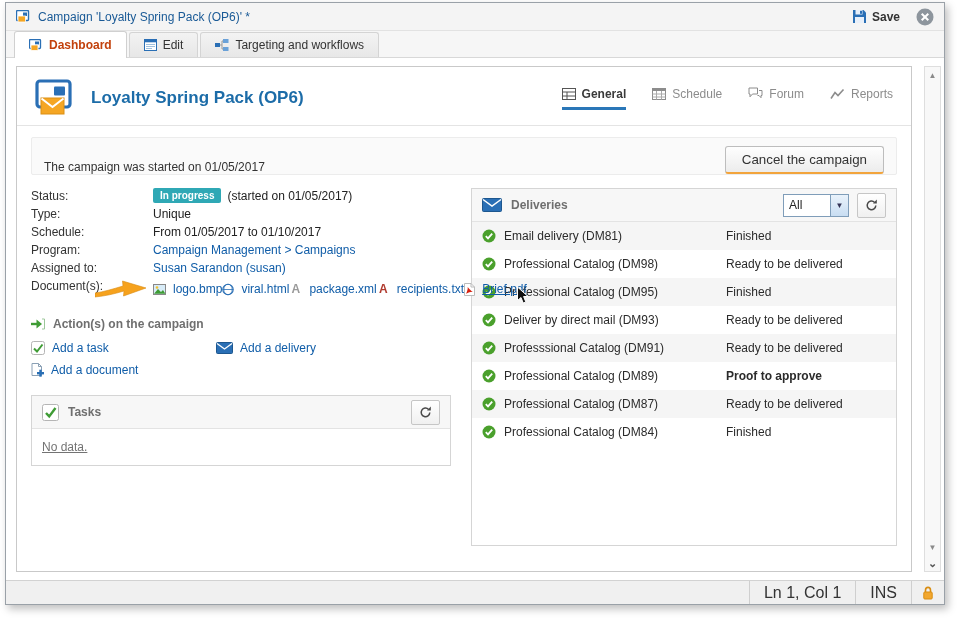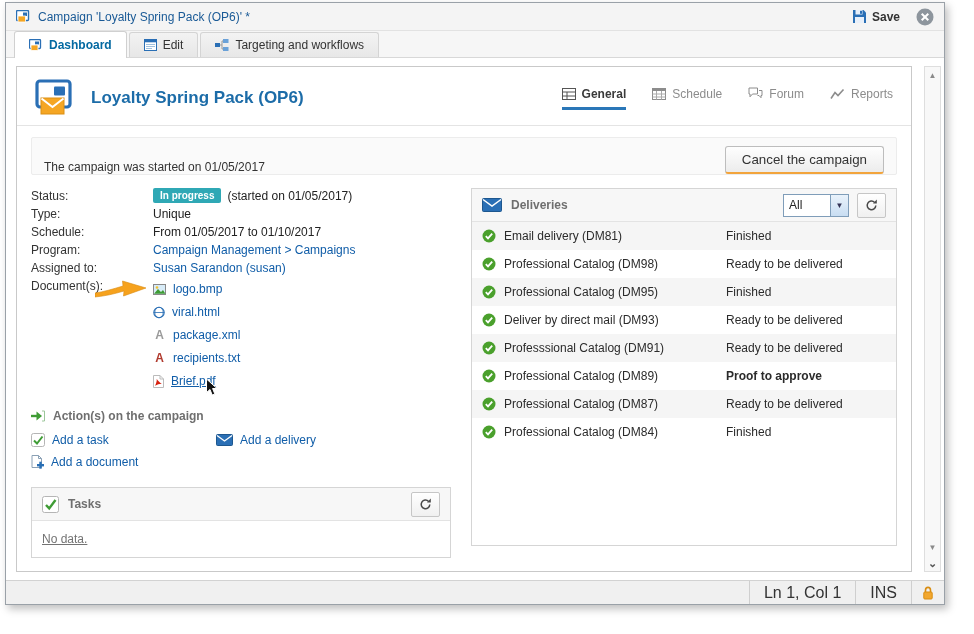--- a/index.html
+++ b/index.html
@@ -10,21 +10,21 @@
   
   .titlebar{position:absolute;left:0;top:0;right:0;height:28px;background:#f4f4f4;border-bottom:1px solid #e2e2e2;display:flex;align-items:center;padding:0 10px;box-sizing:border-box;}
   .titlebar .wtitle{color:#1a5a96;margin-left:7px;}
   .tb-right{margin-left:auto;display:flex;align-items:center;gap:16px;}
   .save-btn{display:flex;align-items:center;gap:5px;cursor:pointer;color:#333;font-weight:bold;}
   .close-btn{cursor:pointer;display:flex;}
 
   
   .tabstrip{position:absolute;left:0;top:28px;right:0;height:27px;background:#f6f6f6;border-bottom:1px solid #d8d8d8;display:flex;align-items:flex-end;padding-left:8px;box-sizing:border-box;}
   .tab{height:24px;display:flex;align-items:center;gap:6px;padding:0 14px;background:linear-gradient(#f3f3f3,#e7e7e7);border:1px solid #d4d4d4;border-bottom:none;margin-right:2px;border-radius:3px 3px 0 0;cursor:pointer;color:#333;}
-  .tab.active{background:#fff;height:26px;margin-bottom:-1px;border-color:#d0d0d0;font-weight:bold;color:#0369a1;}
+  .tab.active{background:#fff;height:26px;margin-bottom:-1px;border-color:#d0d0d0;font-weight:bold;color:#c2410c;}
 
   
   .content{position:absolute;left:0;top:55px;right:0;bottom:24px;background:#fff;}
   .panel{position:absolute;left:10px;top:8px;width:896px;bottom:8px;border:1px solid #c9c9c9;background:#fff;box-sizing:border-box;overflow:hidden;}
 
   .panel-head{display:flex;align-items:center;padding:12px 18px 0 18px;}
   .pg-title{font-size:17px;font-weight:bold;color:#1c6ca8;margin-left:12px;}
   .pnav{margin-left:auto;display:flex;gap:26px;align-items:flex-end;}
   .pnav-item{display:flex;align-items:center;gap:6px;color:#8c8c8c;padding-bottom:9px;cursor:pointer;}
   .pnav-item.active{color:#3a3a3a;font-weight:bold;border-bottom:3px solid #2a77b8;padding-bottom:6px;}
@@ -38,21 +38,21 @@
   .rightcol{flex:1;}
 
   .drow{display:flex;align-items:flex-start;line-height:17px;margin-bottom:1px;}
   .dlabel{width:122px;flex:none;color:#333;}
   .dval{color:#222;}
   .badge{display:inline-block;background:#2fa8b5;color:#fff;font-size:10px;font-weight:bold;padding:2px 7px 2px;border-radius:2px;line-height:11px;vertical-align:1px;}
   .suffix{margin-left:6px;}
   .link{color:#105da8;cursor:pointer;text-decoration:none;}
   .link.u{text-decoration:underline;}
 
-  .doclist{display:flex;flex-direction:column;}
+  .doclist{display:flex;flex-direction:row;}
   .docitem{position:relative;display:flex;align-items:center;gap:7px;height:23px;}
   .annot-arrow{position:absolute;left:-58px;top:2px;pointer-events:none;}
   .annot-cursor{position:absolute;left:52px;top:8px;pointer-events:none;}
   .a-icon{font-weight:bold;font-size:12px;width:13px;text-align:center;}
   .a-gray{color:#9a9a9a;}
   .a-red{color:#b03a2e;}
 
   .actions-head{display:flex;align-items:center;gap:8px;margin-top:16px;color:#6f6f6f;font-weight:bold;}
   .actions-links{margin-top:10px;display:grid;grid-template-columns:185px 185px;row-gap:8px;}
   .alink{display:flex;align-items:center;gap:7px;cursor:pointer;}

